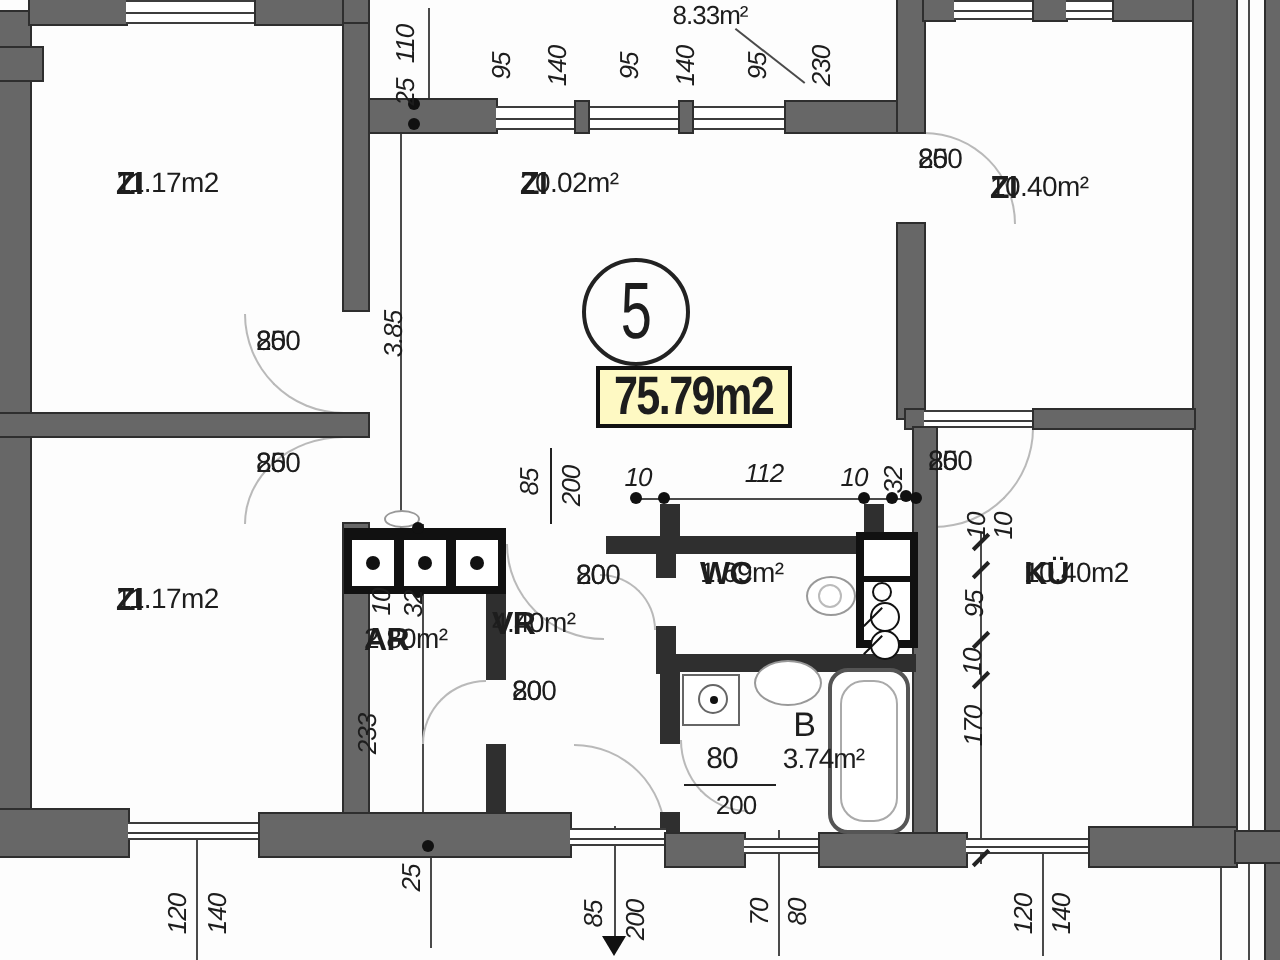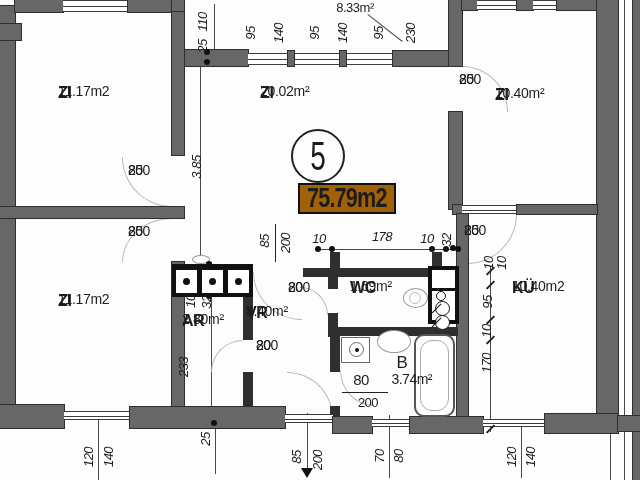--- a/index.html
+++ b/index.html
@@ -21,21 +21,21 @@
   .dh{white-space:nowrap;font-size:13px;letter-spacing:-.5px;text-align:center;}
   .dd{text-align:center;font-size:14px;letter-spacing:-.5px;line-height:1.25;}
   .dd b{display:block;font-weight:400;}
   .dd .ln{position:static;display:block;height:1px;background:#222;margin:1px 0;}
   .rl{text-align:center;line-height:1.1;letter-spacing:-.3px;}
   .rl .nm{position:static;display:block;font-size:16px;font-weight:bold;}
   .rl .ar{position:static;display:block;font-size:14px;}
   .circle5{border:2px solid #222;border-radius:50%;display:flex;align-items:center;justify-content:center;
            font-size:40px;transform:none;background:#fdfdfd;}
   .circle5 span{position:static;transform:scaleX(.7);}
-  .totbox{border:2px solid #111;display:flex;align-items:center;justify-content:center;background:#a16207;}
+  .totbox{border:2px solid #111;display:flex;align-items:center;justify-content:center;background:#fef9c3;}
   .totbox span{position:static;font-size:27px;font-weight:700;transform:scaleX(.8);letter-spacing:-1px;}
   .fix{border:1px solid #666;background:#fff;}
   .oval{border:1px solid #999;border-radius:50%;background:#fff;}
   .hatch span{position:static;display:block;width:1px;height:100%;background:#111;margin:0 auto;transform:rotate(45deg);}
 </style>
 </head>
 <body>
 
 <div id="plan">
 
@@ -242,21 +242,21 @@
 
   <i class="dv" style="left:256px;top:226px;width:16px;height:30px;">85</i>
   <div class="vl" style="left:275px;top:224px;height:38px;background:#222;"></div>
   <i class="dv" style="left:277px;top:224px;width:16px;height:38px;">200</i>
 
   <i class="dv" style="left:495px;top:255px;width:12px;height:16px;">10</i>
   <i class="dv" style="left:439px;top:228px;width:14px;height:24px;">32</i>
   <div class="dot" style="left:450px;top:245px;"></div>
 
   <i class="dh" style="left:311px;top:231px;width:16px;">10</i>
-  <i class="dh" style="left:366px;top:229px;width:32px;">178</i>
+  <i class="dh" style="left:366px;top:229px;width:32px;">112</i>
   <i class="dh" style="left:419px;top:231px;width:16px;">10</i>
   <div class="dot" style="left:315px;top:246px;"></div>
   <div class="dot" style="left:329px;top:246px;"></div>
   <div class="dot" style="left:429px;top:246px;"></div>
   <div class="dot" style="left:443px;top:246px;"></div>
   <div class="dot" style="left:455px;top:246px;"></div>
 
   <i class="dv" style="left:481px;top:254px;width:13px;height:18px;">10</i>
   <i class="dv" style="left:479px;top:288px;width:15px;height:28px;">95</i>
   <i class="dv" style="left:479px;top:322px;width:13px;height:18px;">10</i>

